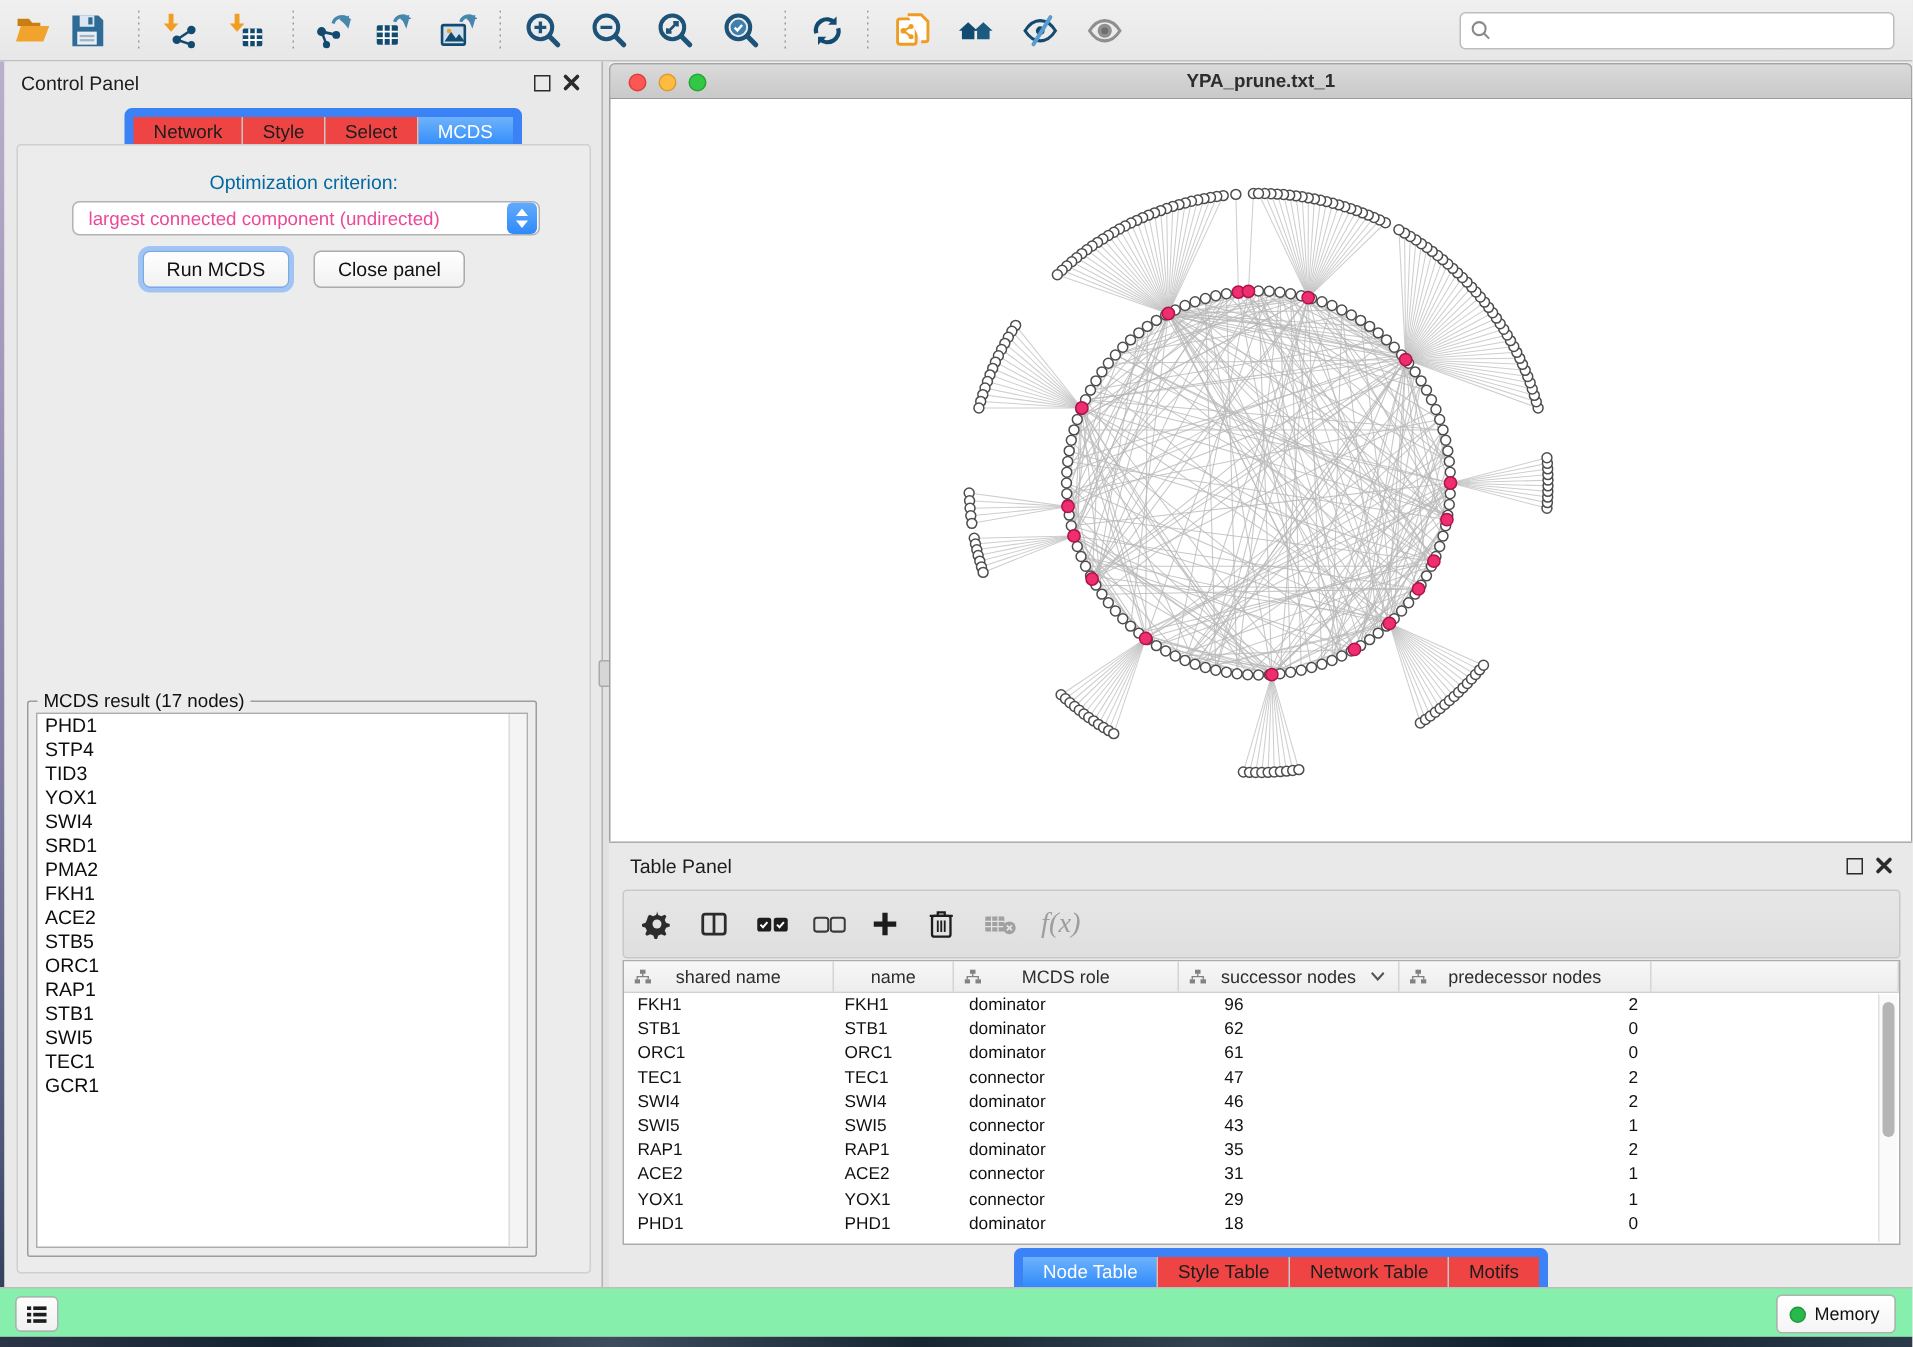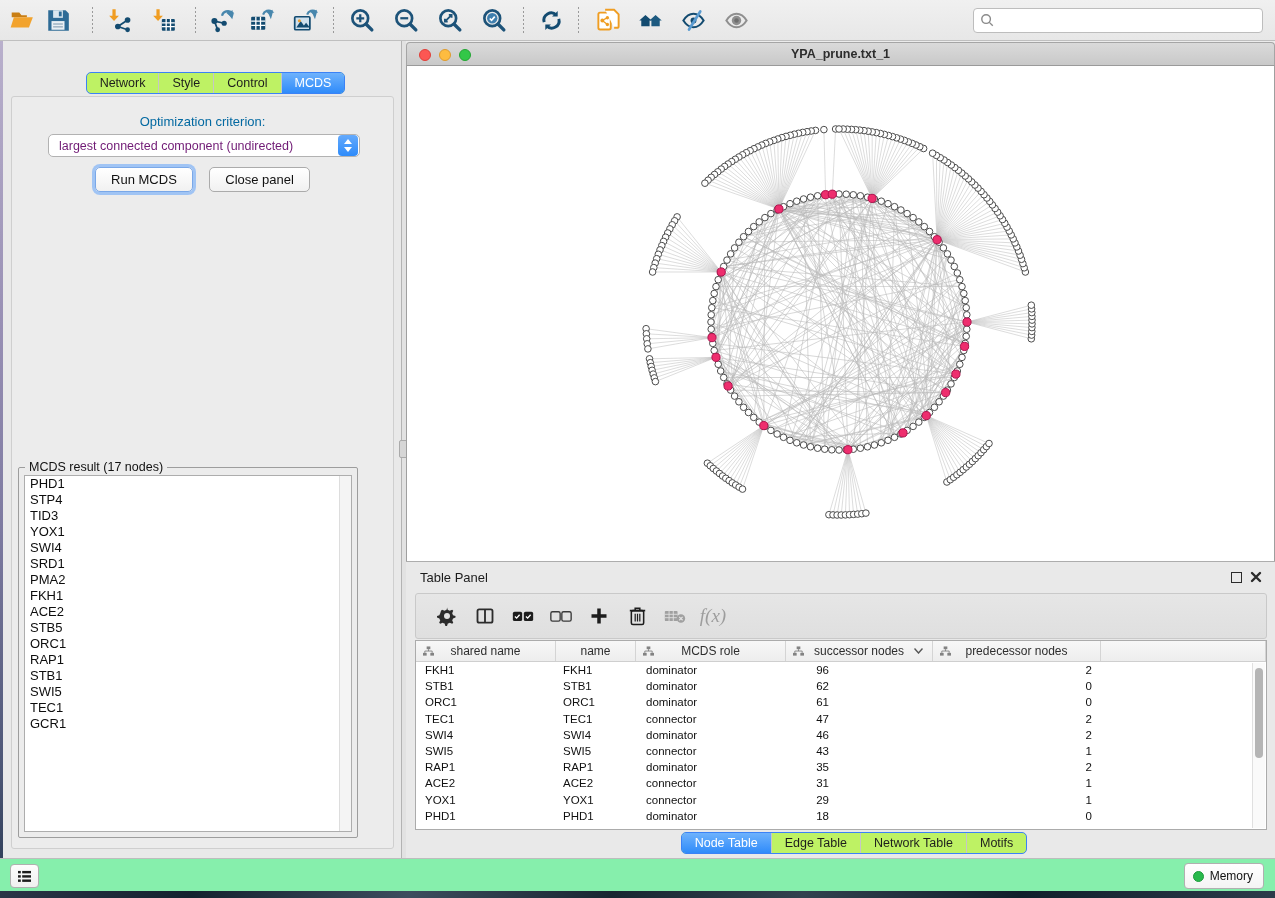--- a/index.html
+++ b/index.html
@@ -25,31 +25,31 @@
     background:#fff; border:1px solid #bdbdbd; border-radius:4px; display:flex; align-items:center; padding:0 6px; }
   .searchbox input { border:none; outline:none; flex:1; font-size:12px; background:transparent; }
   
   .control-panel { position:absolute; left:3px; top:41px; width:399px; height:817px;
     background:#e9e9e9; border-right:1px solid #b3b3b3; }
   .panel-header { position:relative; height:27px; }
   .panel-title { position:absolute; left:11px; top:7px; font-size:13px; color:#1c1c1c; }
   .win-float { position:absolute; width:11px; height:11px; border:1.6px solid #2b2b2b; top:9px; cursor:pointer; }
   .win-close { position:absolute; top:8px; cursor:pointer; width:12px; height:12px; }
   .win-close svg { display:block; }
-  .seg-tabs { display:inline-flex; border:1px solid #3b82f6; border-radius:5px; background:#bef264; overflow:hidden;margin-left:27px; }
+  .seg-tabs { display:inline-flex; border:6px solid #3b82f6; border-radius:5px; background:#ef4444; overflow:hidden;margin-left:27px; }
   .seg-tab { padding:3px 13px; font-size:12.5px; color:#1d1d1d; border-left:1px solid #c6c6c6; cursor:pointer; white-space:nowrap; }
   .seg-tab:first-child { border-left:none; }
   .seg-tab.active { background:linear-gradient(#6eb2fc,#2f8bfa); color:#fff; }
   .cp-tabbar { position:absolute; left:0; top:31px; width:100%; text-align:center; }
   .cp-content { position:absolute; left:8px; top:55px; width:383px; height:753px;
     background:#ececec; border:1px solid #cfcfcf; border-radius:3px; }
   .opt-label { margin-top:17px; text-align:center; font-size:13px; color:#0369a1; }
   .dropdown { position:absolute; left:36px; top:37px; width:312px; height:23px; background:#fff;
     border:1px solid #b2b2b2; border-radius:5px; display:flex; align-items:center; cursor:pointer; }
-  .dropdown .dd-text { flex:1; font-size:12.5px; padding-left:10px; color:#701a75; white-space:nowrap; overflow:hidden; }
+  .dropdown .dd-text { flex:1; font-size:12.5px; padding-left:10px; color:#ec4899; white-space:nowrap; overflow:hidden; }
   .dd-stepper { width:20px; height:21px; border-radius:4px; margin-right:1px;
     background:linear-gradient(#64aafc,#2e8bfa); position:relative; }
   .dd-stepper .up { position:absolute; left:5.5px; top:4px; border-left:4.5px solid transparent;
     border-right:4.5px solid transparent; border-bottom:5px solid #fff; }
   .dd-stepper .dn { position:absolute; left:5.5px; bottom:4px; border-left:4.5px solid transparent;
     border-right:4.5px solid transparent; border-top:5px solid #fff; }
   .btn { display:inline-block; padding:4px 15px; font-size:13px; color:#111;
     background:linear-gradient(#ffffff,#f1f1f1); border:1px solid #ababab; border-radius:5px; cursor:pointer; }
   .btn-row { position:absolute; top:70px; left:0; width:100%; text-align:center; }
   .btn.focused { box-shadow:0 0 0 3px rgba(110,170,250,.6); border-color:#7aa8e8; }
@@ -78,21 +78,21 @@
   .net-canvas { position:absolute; left:406px; top:66px; width:869px; height:495px; background:#fff;
     border-left:1px solid #9f9f9f; border-right:1px solid #9f9f9f; }
   .net-canvas svg { display:block; }
   
   .table-panel { position:absolute; left:406px; top:561px; width:869px; height:297px;
     background:#e9e9e9; border-top:1px solid #adadad; }
   .tp-title { position:absolute; left:14px; top:8px; font-size:13px; color:#1c1c1c; }
   .tp-toolbar { position:absolute; left:9px; top:31px; width:852px; height:46px;
     background:linear-gradient(#e6e6e6,#dfdfdf); border:1px solid #c9c9c9; border-radius:3px;
     display:flex; align-items:center; padding-left:12px; }
-  .tp-tool { width:38px; height:30px; display:flex; align-items:center; justify-content:center; cursor:pointer; }
+  .tp-tool { width:38px; height:30px; display:flex; align-items:center; cursor:pointer; }
   .tp-tool.disabled { cursor:default; }
   .fx-label { font-family:"Liberation Serif","DejaVu Serif",serif; font-style:italic; font-size:19px; color:#9d9d9d; }
   .nodetable { position:absolute; left:9px; top:78px; width:852px; height:190px;
     background:#fff; border:1px solid #ababab; }
   .nt-header { display:grid; grid-template-columns:140px 80px 150px 147px 168px 1fr;
     height:21px; background:linear-gradient(#f7f7f7,#ededed); border-bottom:1px solid #cfcfcf; }
   .nt-hcell { position:relative; border-right:1px solid #d4d4d4; font-size:12px; color:#2e2e2e;
     display:flex; align-items:center; justify-content:center; cursor:pointer; }
   .nt-hcell .hicon { position:absolute; left:7px; top:5px; }
   .nt-hcell .sort { position:absolute; right:9px; top:7px; }
@@ -266,25 +266,34 @@
         <path d="M10 10l3.6 3.6" stroke="#8a8a8a" stroke-width="1.5"></path>
       </svg>
     <input type="text" value="" style="">
   </div>
 </div>
 
 <div class="desktop-left"></div>
 <div class="desktop-bottom"></div>
 
 <div class="control-panel">
+  <div class="panel-header">
+    <span class="panel-title">Control Panel</span>
+    <span class="win-float" style="right:34px"></span>
+    <span class="win-close" style="right:14px">
+      <svg width="12" height="12" viewBox="0 0 12 12">
+          <path d="M2 2l8 8M10 2l-8 8" stroke="#2b2b2b" stroke-width="2.4" stroke-linecap="round"></path>
+        </svg>
+    </span>
+  </div>
   <div class="cp-tabbar">
     <span class="seg-tabs" id="cp-tabs">
         <span class="seg-tab">Network</span>
         <span class="seg-tab">Style</span>
-        <span class="seg-tab">Control</span>
+        <span class="seg-tab">Select</span>
         <span class="seg-tab active">MCDS</span>
       </span>
   </div>
   <div class="cp-content">
     <div class="opt-label">Optimization criterion:</div>
     <div class="dropdown">
       <span class="dd-text">largest connected component (undirected)</span>
       <span class="dd-stepper">
           <span class="up"></span>
           <span class="dn"></span>
@@ -1250,21 +1259,21 @@
         </div>
       </div>
     <div class="nt-scroll">
         <div class="nt-thumb"></div>
       </div>
   </div>
 
   <div class="tp-tabs">
     <span class="seg-tabs" id="tp-tabs">
         <span class="seg-tab active">Node Table</span>
-        <span class="seg-tab">Edge Table</span>
+        <span class="seg-tab">Style Table</span>
         <span class="seg-tab">Network Table</span>
         <span class="seg-tab">Motifs</span>
       </span>
   </div>
 </div>
 
 <div class="statusbar">
   <span class="sb-left-btn">
     <svg width="15" height="13" viewBox="0 0 16 14">
         <rect x="1" y="1" width="3" height="2.6" fill="#1d1d1d"></rect>

